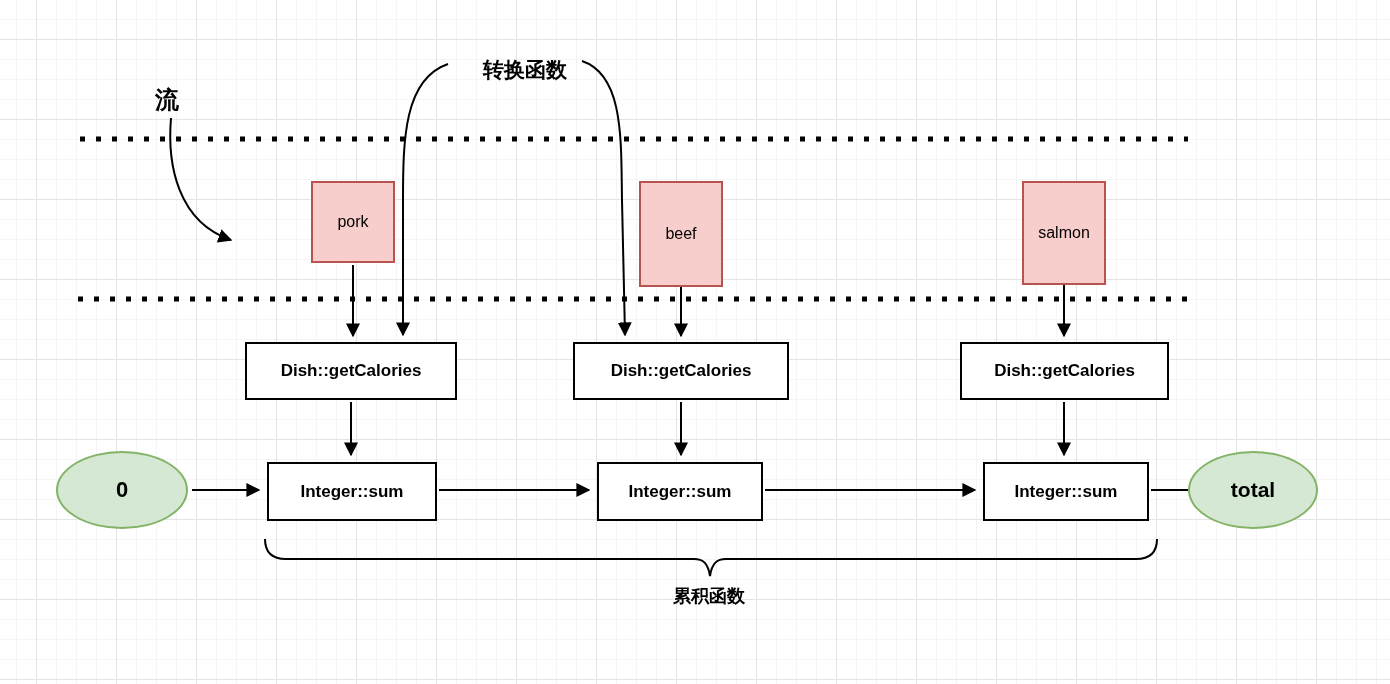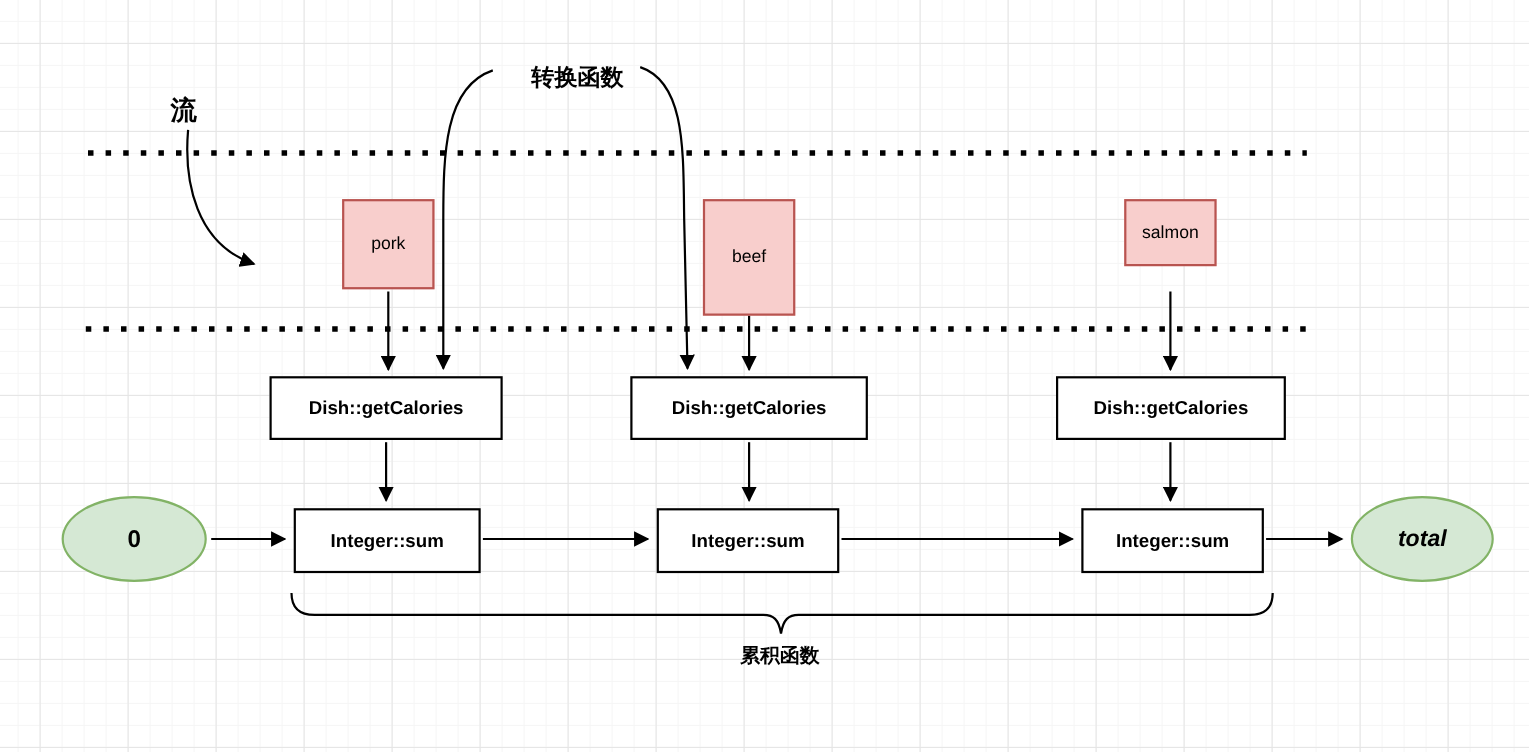--- a/index.html
+++ b/index.html
@@ -109,26 +109,26 @@
 
     <path class="connector" d="M265,539 C265,551 271,559 286,559 L694,559 C703,559 708,563 710,576 C712,563 717,559 726,559 L1136,559 C1151,559 1157,551 1157,539"></path>
   </svg>
 
   <div class="float-label" style="left:145px; top:84px; width:44px; font-size:24px;">流</div>
   <div class="float-label" style="left:467px; top:56px; width:116px; font-size:21px;">转换函数</div>
   <div class="float-label" style="left:651px; top:584px; width:116px; font-size:18px;">累积函数</div>
 
   <div class="item-box" style="left:311px; top:181px; width:84px; height:82px;">pork</div>
   <div class="item-box" style="left:639px; top:181px; width:84px; height:106px;">beef</div>
-  <div class="item-box" style="left:1022px; top:181px; width:84px; height:61px;">salmon</div>
+  <div class="item-box" style="left:1022px; top:181px; width:84px; height:104px;">salmon</div>
 
   <div class="node" style="left:245px; top:342px; width:212px; height:58px;">Dish::getCalories</div>
   <div class="node" style="left:573px; top:342px; width:216px; height:58px;">Dish::getCalories</div>
   <div class="node" style="left:960px; top:342px; width:209px; height:58px;">Dish::getCalories</div>
 
   <div class="node" style="left:267px; top:462px; width:170px; height:59px;">Integer::sum</div>
   <div class="node" style="left:597px; top:462px; width:166px; height:59px;">Integer::sum</div>
   <div class="node" style="left:983px; top:462px; width:166px; height:59px;">Integer::sum</div>
 
   <div class="terminal" style="left:56px; top:451px; width:132px; height:78px; font-size:22px;">0</div>
-  <div class="terminal" style="left:1228px; top:451px; width:130px; height:78px;font-style:italic;">total</div>
+  <div class="terminal" style="left:1188px; top:451px; width:130px; height:78px;">total</div>
 
 </div>
 
 </body></html>

